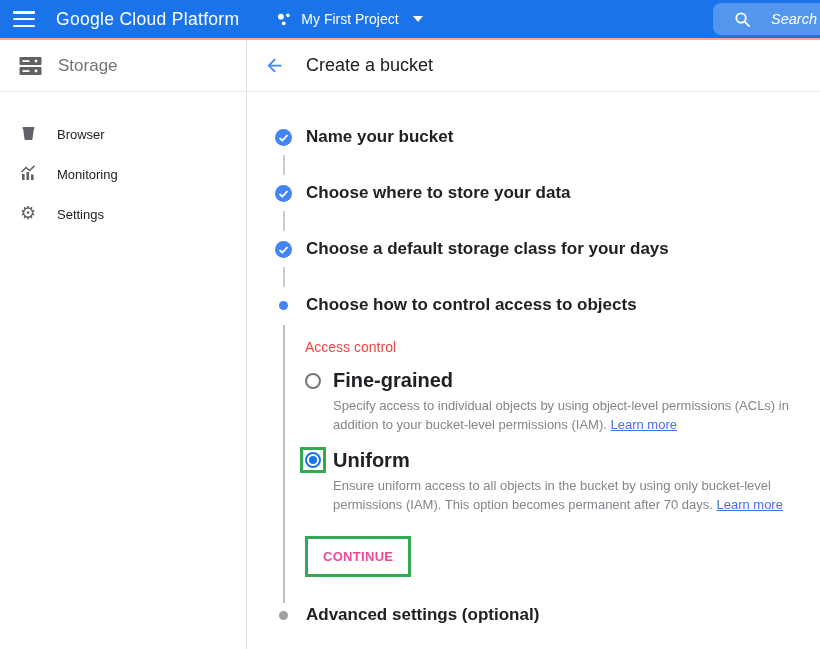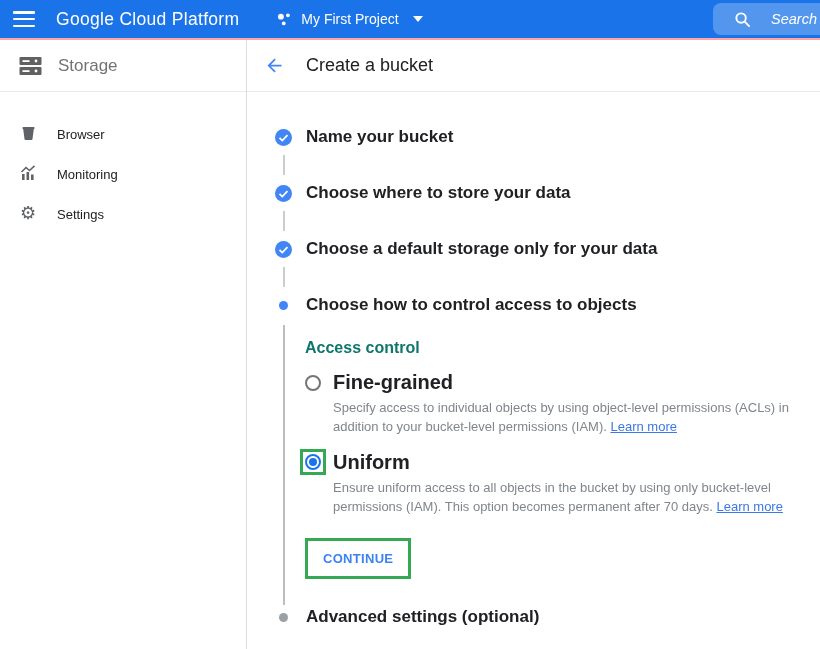--- a/index.html
+++ b/index.html
@@ -55,35 +55,35 @@
   .step { display: flex; align-items: center; height: 24px; padding-left: 4px; }
   .step-icon { width: 17px; height: 17px; display: flex; align-items: center; justify-content: center; flex: none; }
   .step-label { margin-left: 14px; font-size: 17px; font-weight: bold; color: #202124; white-space: nowrap; }
   .connector { width: 2px; height: 20px; background: #c9ccd1; margin: 6px 0 6px 12px; }
   .step-dot { border-radius: 50%; }
   .step-dot.blue { width: 9px; height: 9px; background: #4285f4; }
   .step-dot.gray { width: 9px; height: 9px; background: #9aa0a6; }
 
   
   .step-panel { margin: 8px 0 0 12px; border-left: 2px solid #bdbdbd; padding: 14px 0 26px 20px; }
-  .section-label { font-size: 16px; font-weight: bold; color: #0f766e; }
+  .section-label { font-size: 14px; font-weight: normal; color: #ef4444; }
   .radio-option { margin-top: 14px; }
   .radio-row { display: flex; align-items: center; cursor: pointer; }
   .radio { width: 16px; height: 16px; border-radius: 50%; flex: none; position: relative; }
   .radio.off { border: 2px solid #757575; }
   .radio.on  { border: 2px solid #1a73e8; }
   .radio.on::after { content: ""; position: absolute; left: 2px; top: 2px; width: 8px; height: 8px; border-radius: 50%; background: #1a73e8; }
   .green-box { display: inline-flex; border: 3px solid #34a853; padding: 2px; margin: -5px 0 -5px -5px; }
   .radio-label { margin-left: 12px; font-size: 20px; color: #202124; font-weight: 600; }
   .green-box + .radio-label { margin-left: 7px; }
   .radio-desc { margin: 5px 0 0 28px; font-size: 13px; color: #80868b; line-height: 1.45; max-width: 458px; }
   .learn-more { color: #3b78e7; text-decoration: underline; cursor: pointer; }
   .continue-btn {
     margin-top: 22px; display: inline-block;
-    border: 3px solid #34a853; background: #fff; color: #3b82f6;
+    border: 3px solid #34a853; background: #fff; color: #ec4899;
     font-family: inherit; font-size: 13px; font-weight: bold; letter-spacing: .3px;
     padding: 10px 15px; cursor: pointer;
   }
 
   
   .actions { display: flex; align-items: center; margin-top: 24px; }
   .create-btn {
     background: #1a73e8; color: #fff; border: none; border-radius: 4px;
     font-family: inherit; font-size: 13px; font-weight: bold; letter-spacing: .4px;
     padding: 10px 18px; cursor: pointer; box-shadow: 0 1px 2px rgba(0,0,0,.2);
@@ -197,21 +197,21 @@
     </div>
     <div class="connector"></div>
 
     <div class="step">
       <span class="step-icon">
         <svg width="17" height="17" viewBox="0 0 18 18">
             <circle cx="9" cy="9" r="9" fill="#4285f4"></circle>
             <path d="M4.8 9.3 L7.7 12.2 L13.2 6.4" fill="none" stroke="#fff" stroke-width="1.9"></path>
           </svg>
       </span>
-      <span class="step-label">Choose a default storage only for your data</span>
+      <span class="step-label">Choose a default storage class for your days</span>
     </div>
     <div class="connector"></div>
 
     <div class="step">
       <span class="step-icon">
           <span class="step-dot blue"></span>
         </span>
       <span class="step-label">Choose how to control access to objects</span>
     </div>
 

